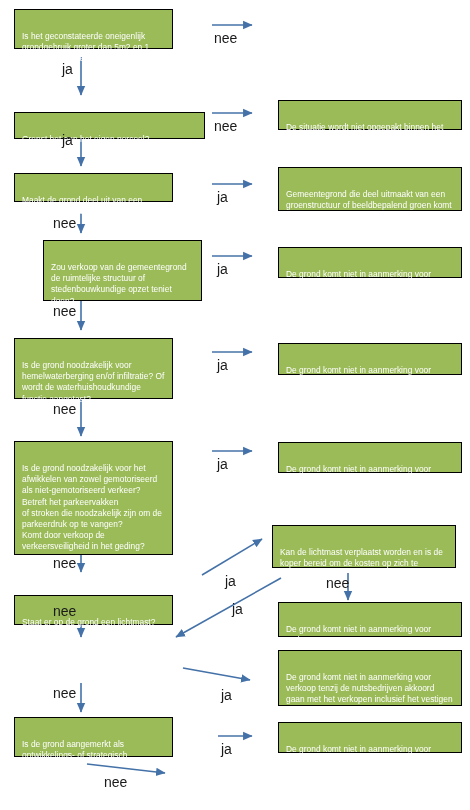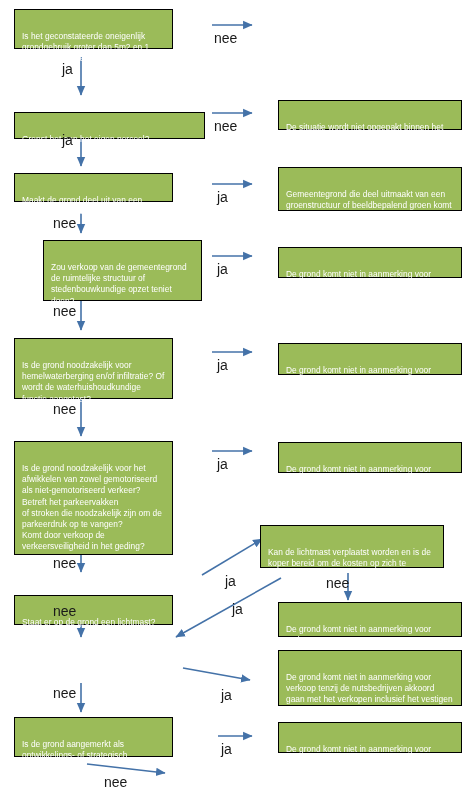--- a/index.html
+++ b/index.html
@@ -146,21 +146,21 @@
   </div>
 
   <div class="node" style="left:278px; top:442px; width:184px; height:31px;">
     <span>De grond komt niet in aanmerking voor verkoop.</span>
   </div>
 
   <div class="node" style="left:14px; top:595px; width:159px; height:30px;">
     <span>Staat er op de grond een lichtmast?</span>
   </div>
 
-  <div class="node" style="left:260px; top:525px; width:184px; height:43px;">
+  <div class="node" style="left:272px; top:525px; width:184px; height:43px;">
     <span>Kan de lichtmast verplaatst worden en is de koper bereid om de kosten op zich te nemen?</span>
   </div>
 
   <div class="node" style="left:278px; top:602px; width:184px; height:35px;">
     <span>De grond komt niet in aanmerking voor verkoop.</span>
   </div>
 
 
   <div class="node" style="left:278px; top:650px; width:184px; height:56px;">
     <span>De grond komt niet in aanmerking voor verkoop tenzij de nutsbedrijven akkoord gaan met het verkopen inclusief het vestigen van een recht van opstal.</span>

